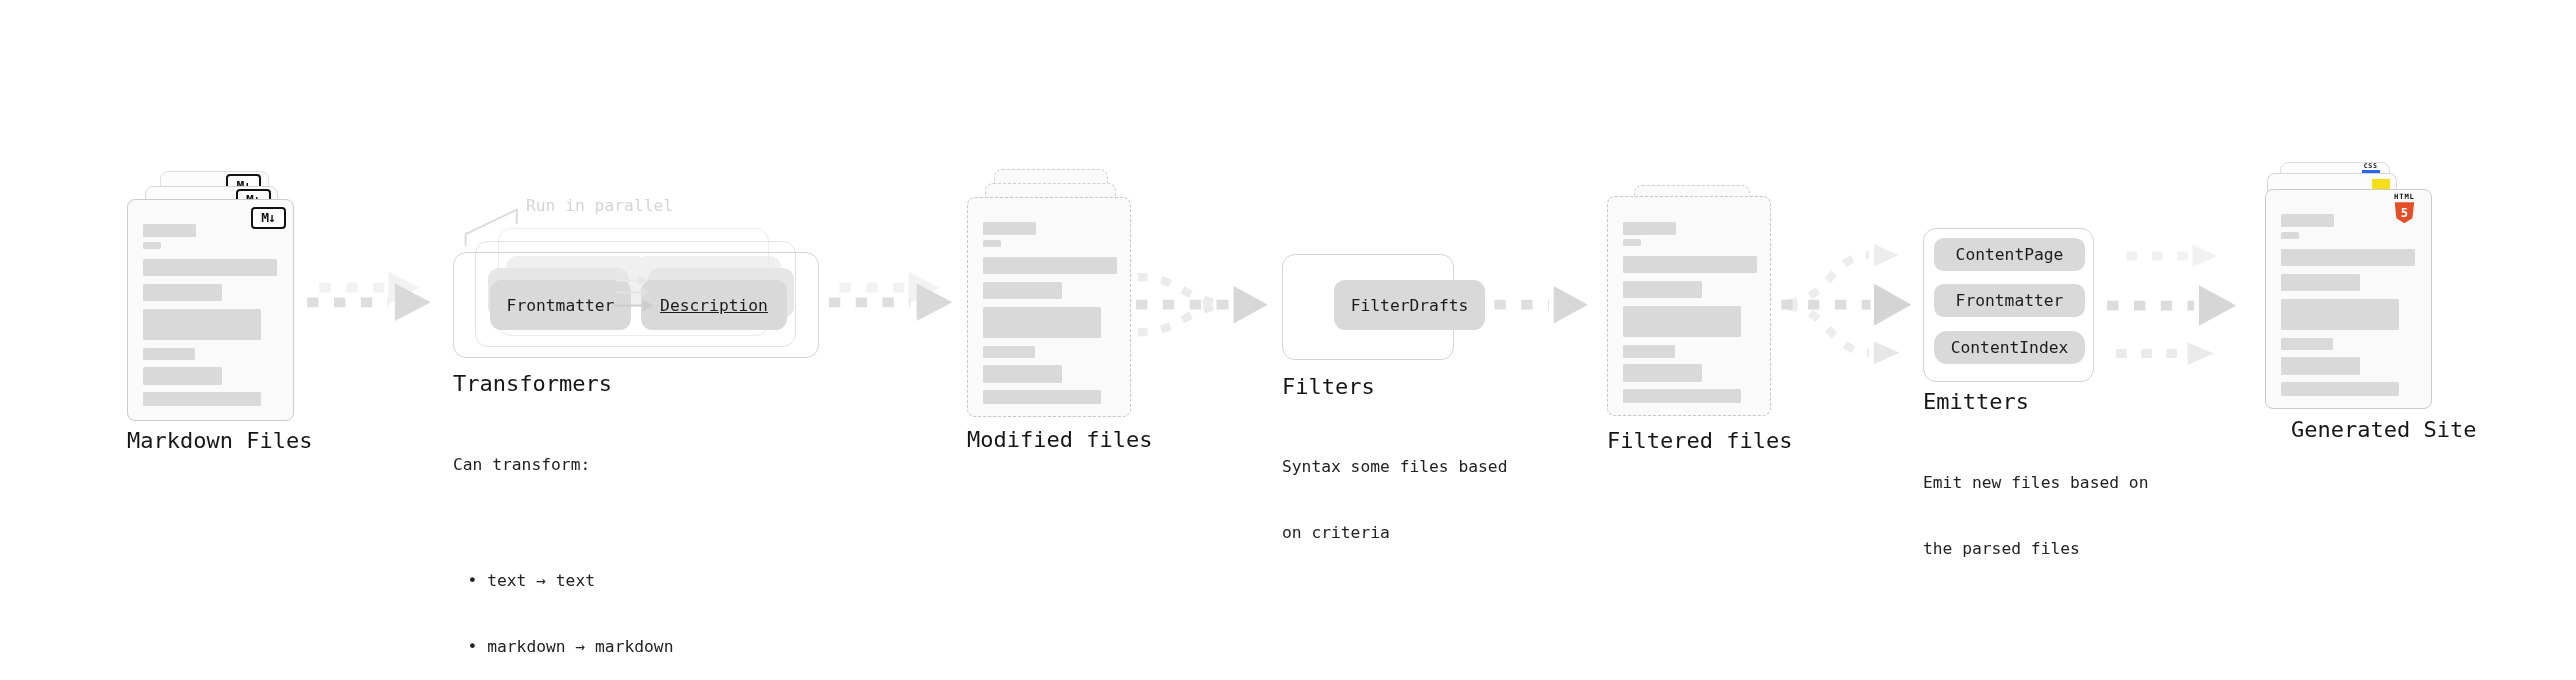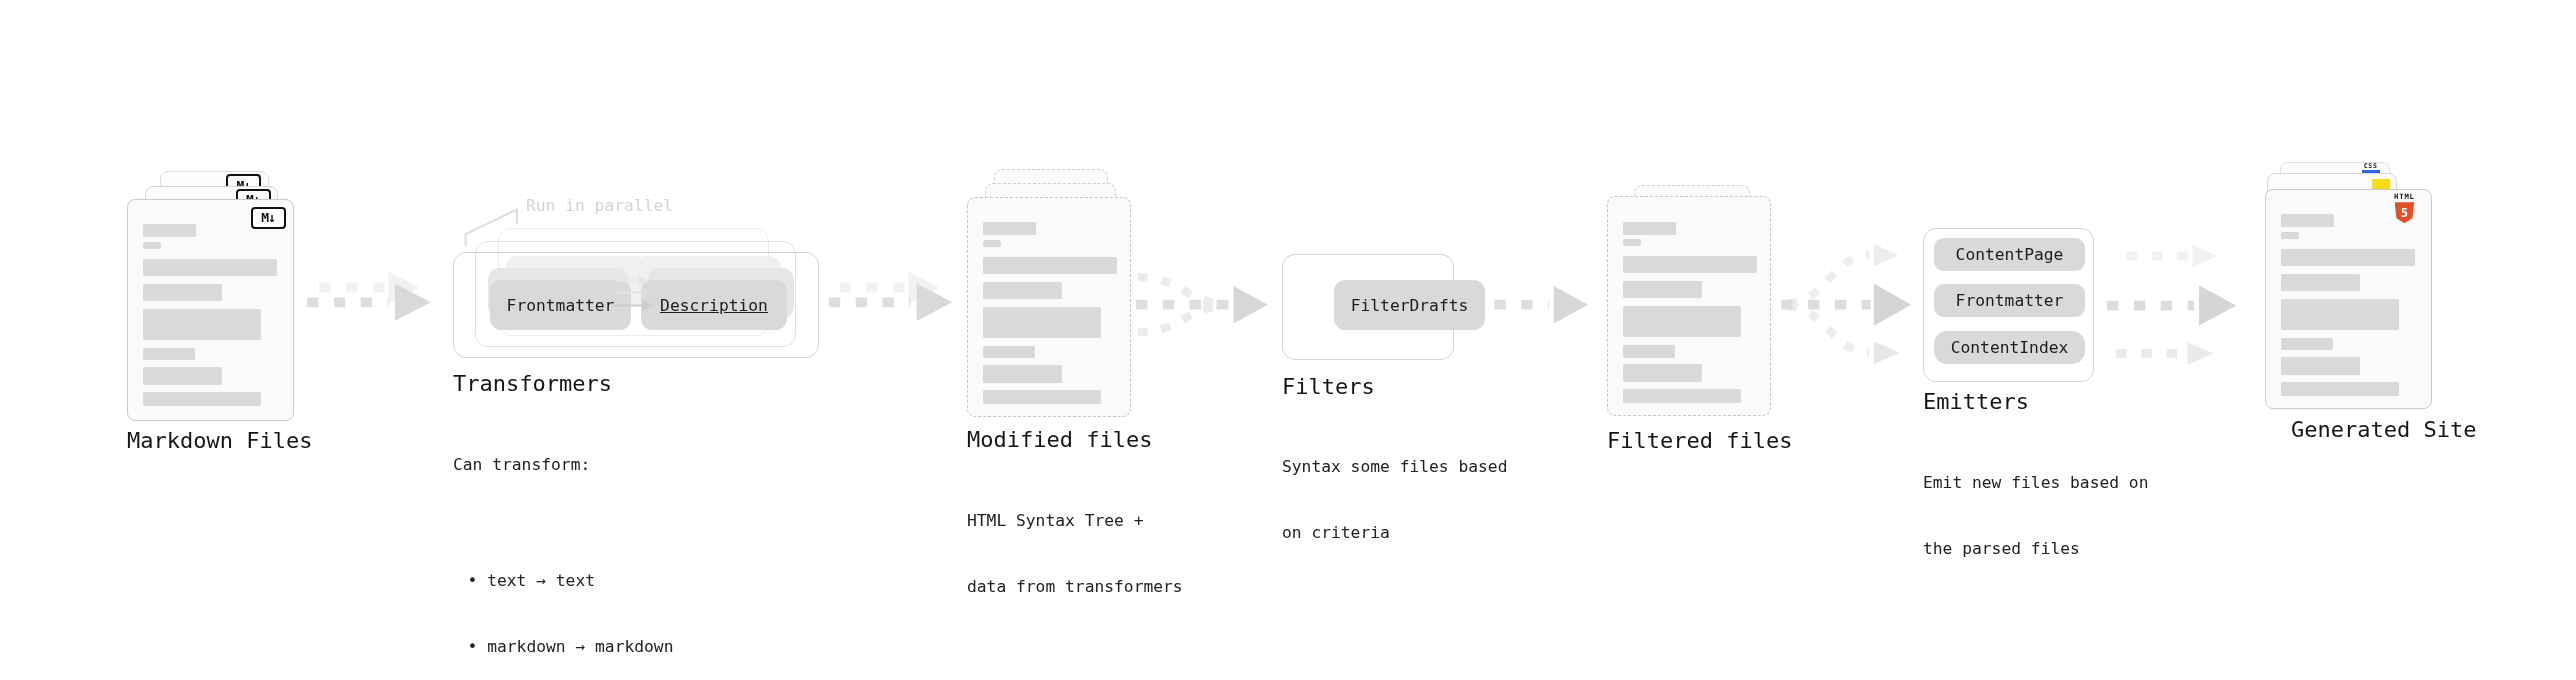--- a/index.html
+++ b/index.html
@@ -179,24 +179,20 @@
           <div class="skeleton-line" style="width: 134px; height: 17px; top: 59px;"></div>
           <div class="skeleton-line" style="width: 79px; height: 17px; top: 84px;"></div>
           <div class="skeleton-line" style="width: 118px; height: 31px; top: 109px;"></div>
           <div class="skeleton-line" style="width: 52px; height: 12.2px; top: 148px;"></div>
           <div class="skeleton-line" style="width: 79px; height: 18px; top: 167px;"></div>
           <div class="skeleton-line" style="width: 118px; height: 14px; top: 192px;"></div>
         </div>
     </div>
   </div>
   <div class="node-label" style="left:967px;top:426px;">Modified files</div>
-  <div class="desc" style="left:967px;top:466px;">
-    <div>HTML Syntax Tree +</div>
-    <div>data from transformers</div>
-  </div>
 
   <div>
     <div class="panel front" style="left:1282px;top:254px;width:172px;height:106px;"></div>
     <div class="btn" style="left:1334px;top:280px;width:151px;height:50px;">FilterDrafts</div>
     <div class="node-label" style="left:1282px;top:373px;">Filters</div>
     <div class="desc" style="left:1282px;top:412px;">
       <div>Syntax some files based</div>
       <div>on criteria</div>
     </div>
   </div>

